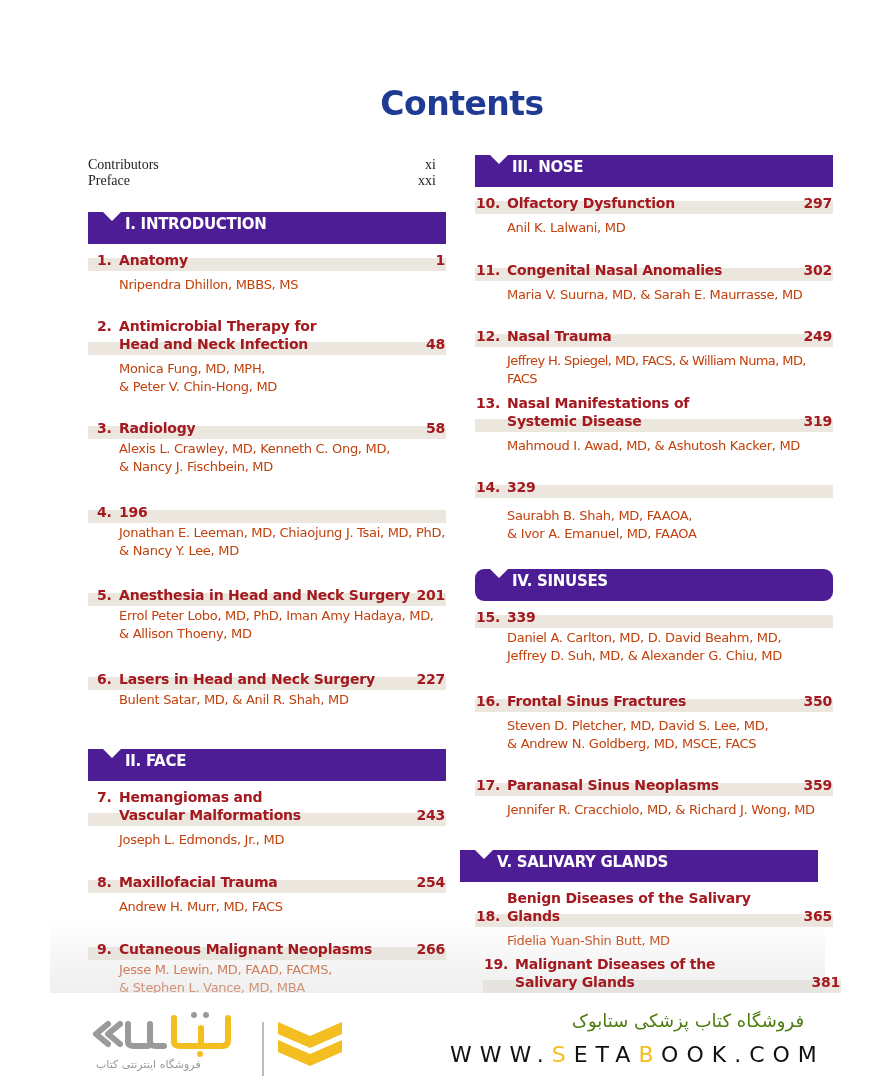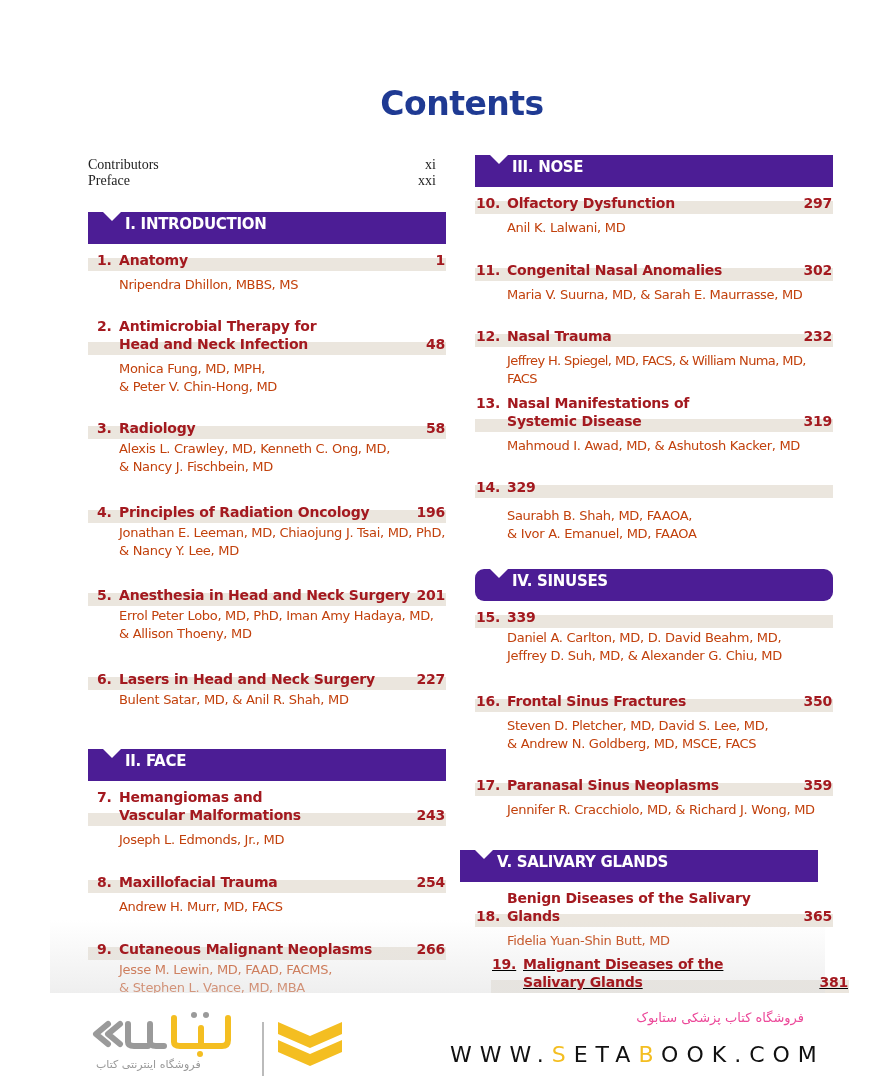--- a/index.html
+++ b/index.html
@@ -61,21 +61,21 @@
   }
   .watermark-band { position: absolute; left: 0; top: 993px; width: 874px; height: 87px; background: #fff; }
 
   .logo { position: absolute; left: 88px; top: 1010px; width: 260px; height: 65px; }
   .logo-divider { position: absolute; left: 262px; top: 1022px; width: 2px; height: 54px; background: #bbb; }
   .logo-sub {
     position: absolute; left: 96px; top: 1058px; width: 160px; font-size: 11px; color: #999;
     font-family: "DejaVu Sans", sans-serif; direction: rtl; text-align: left;
   }
   .wm-persian {
-    position: absolute; right: 70px; top: 1010px; font-size: 13px; color: #ec4899;
+    position: absolute; right: 70px; top: 1010px; font-size: 18px; color: #4d7c0f;
     font-family: "DejaVu Sans", sans-serif; direction: rtl;
   }
   .wm-url {
     position: absolute; left: 450px; top: 1042px; font-size: 22px; color: #111;
     font-family: "DejaVu Sans", sans-serif; letter-spacing: 8px;
   }
   .wm-url .hl { color: #f4be21; }
 </style>
 </head>
 <body>
@@ -129,21 +129,20 @@
       <span class="ch-page">58</span>
       </div>
     <div class="ch-authors" style="margin-top:3px">Alexis L. Crawley, MD, Kenneth C. Ong, MD,
 &amp; Nancy J. Fischbein, MD</div>
   </div>
 
   <div class="chapter" style="left:0; top:503px;">
     <div class="ch-title-row">
         <span class="bar"></span>
       <span class="ch-num">4.</span>
-      <span class="ch-title">Principles of Radiation Oncology</span>
       <span class="ch-page">196</span>
       </div>
     <div class="ch-authors" style="margin-top:3px">Jonathan E. Leeman, MD, Chiaojung J. Tsai, MD, PhD,
 &amp; Nancy Y. Lee, MD</div>
   </div>
 
   <div class="chapter" style="left:0; top:586px;">
     <div class="ch-title-row">
         <span class="bar"></span>
       <span class="ch-num">5.</span>
@@ -228,21 +227,21 @@
       <span class="ch-page">302</span>
       </div>
     <div class="ch-authors">Maria V. Suurna, MD, &amp; Sarah E. Maurrasse, MD</div>
   </div>
 
   <div class="chapter" style="left:0; top:327px;">
     <div class="ch-title-row">
         <span class="bar"></span>
       <span class="ch-num">12.</span>
       <span class="ch-title">Nasal Trauma</span>
-      <span class="ch-page">232</span>
+      <span class="ch-page">249</span>
       </div>
     <div class="ch-authors" style="letter-spacing:-0.6px">Jeffrey H. Spiegel, MD, FACS, &amp; William Numa, MD, FACS</div>
   </div>
 
   <div class="chapter" style="left:0; top:394px;">
     <div class="ch-title-row">
         <span class="bar"></span>
       <span class="ch-num" style="align-self:flex-start">13.</span>
       <span class="ch-title">Nasal Manifestations of
 Systemic Disease</span>
@@ -309,21 +308,21 @@
   <div class="chapter" style="left:0; top:889px;">
     <div class="ch-title-row">
         <span class="bar"></span>
       <span class="ch-num">18.</span>
       <span class="ch-title">Benign Diseases of the Salivary Glands</span>
       <span class="ch-page">365</span>
       </div>
     <div class="ch-authors">Fidelia Yuan-Shin Butt, MD</div>
   </div>
 
-  <div class="chapter" style="left:16px; top:955px;text-decoration:underline;">
+  <div class="chapter" style="left:8px; top:955px;">
     <div class="ch-title-row">
         <span class="bar"></span>
       <span class="ch-num" style="align-self:flex-start">19.</span>
       <span class="ch-title">Malignant Diseases of the
 Salivary Glands</span>
       <span class="ch-page">381</span>
       </div>
   </div>
 </div>
 

